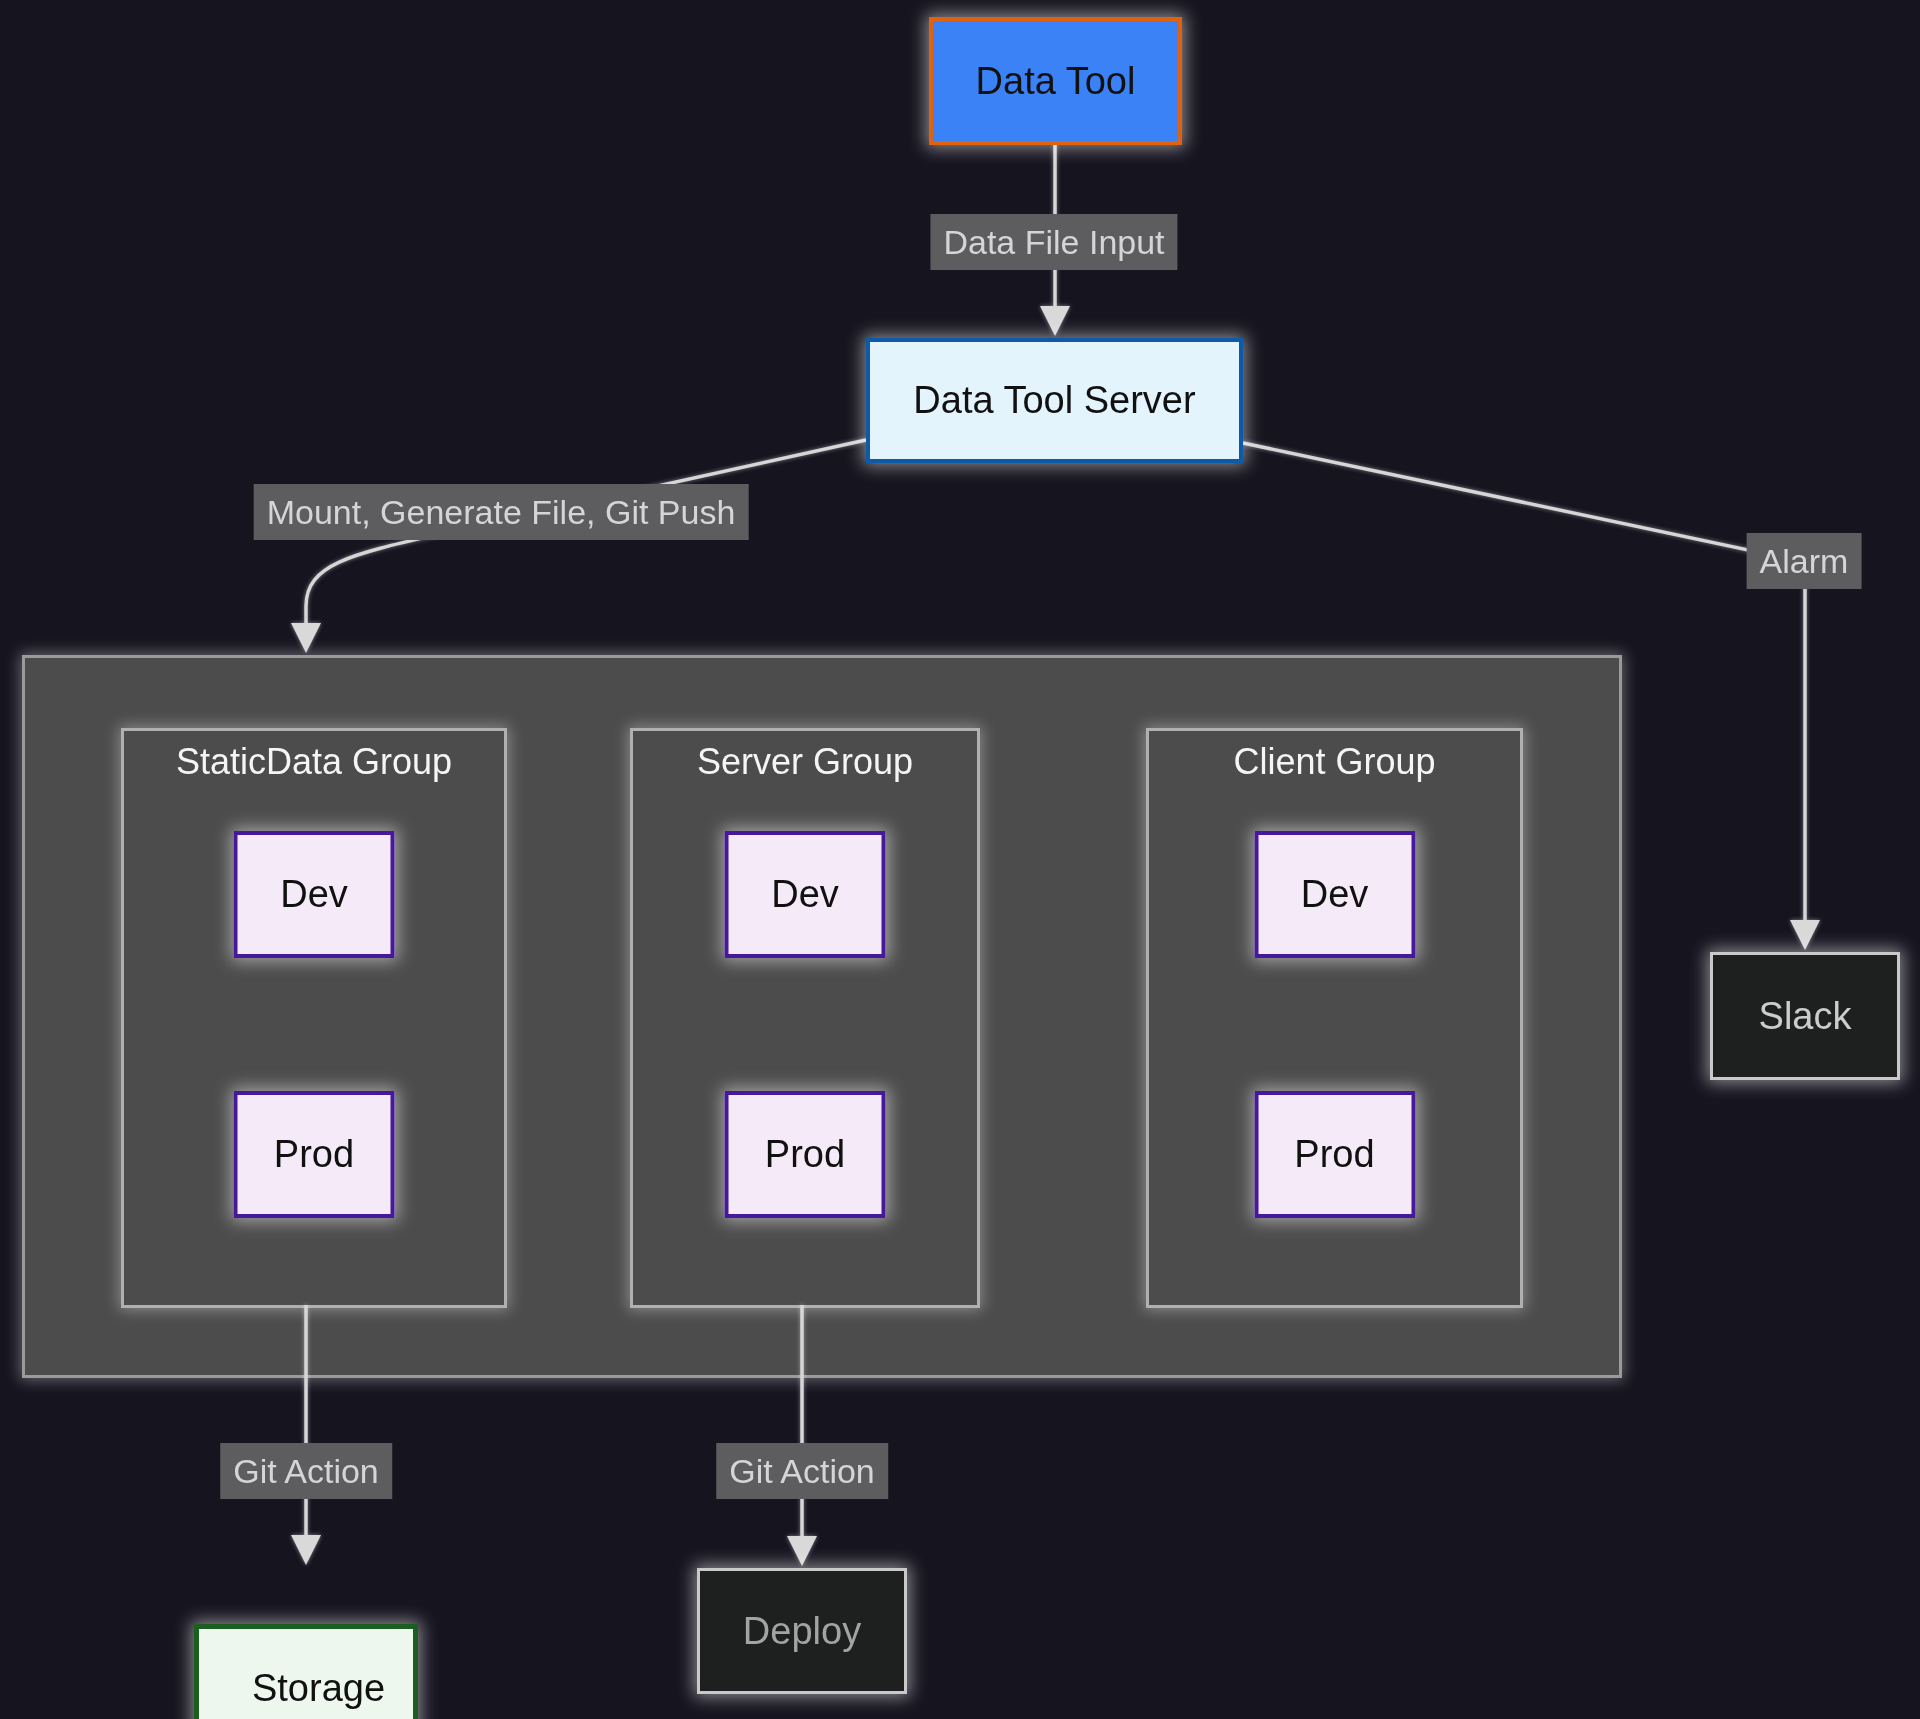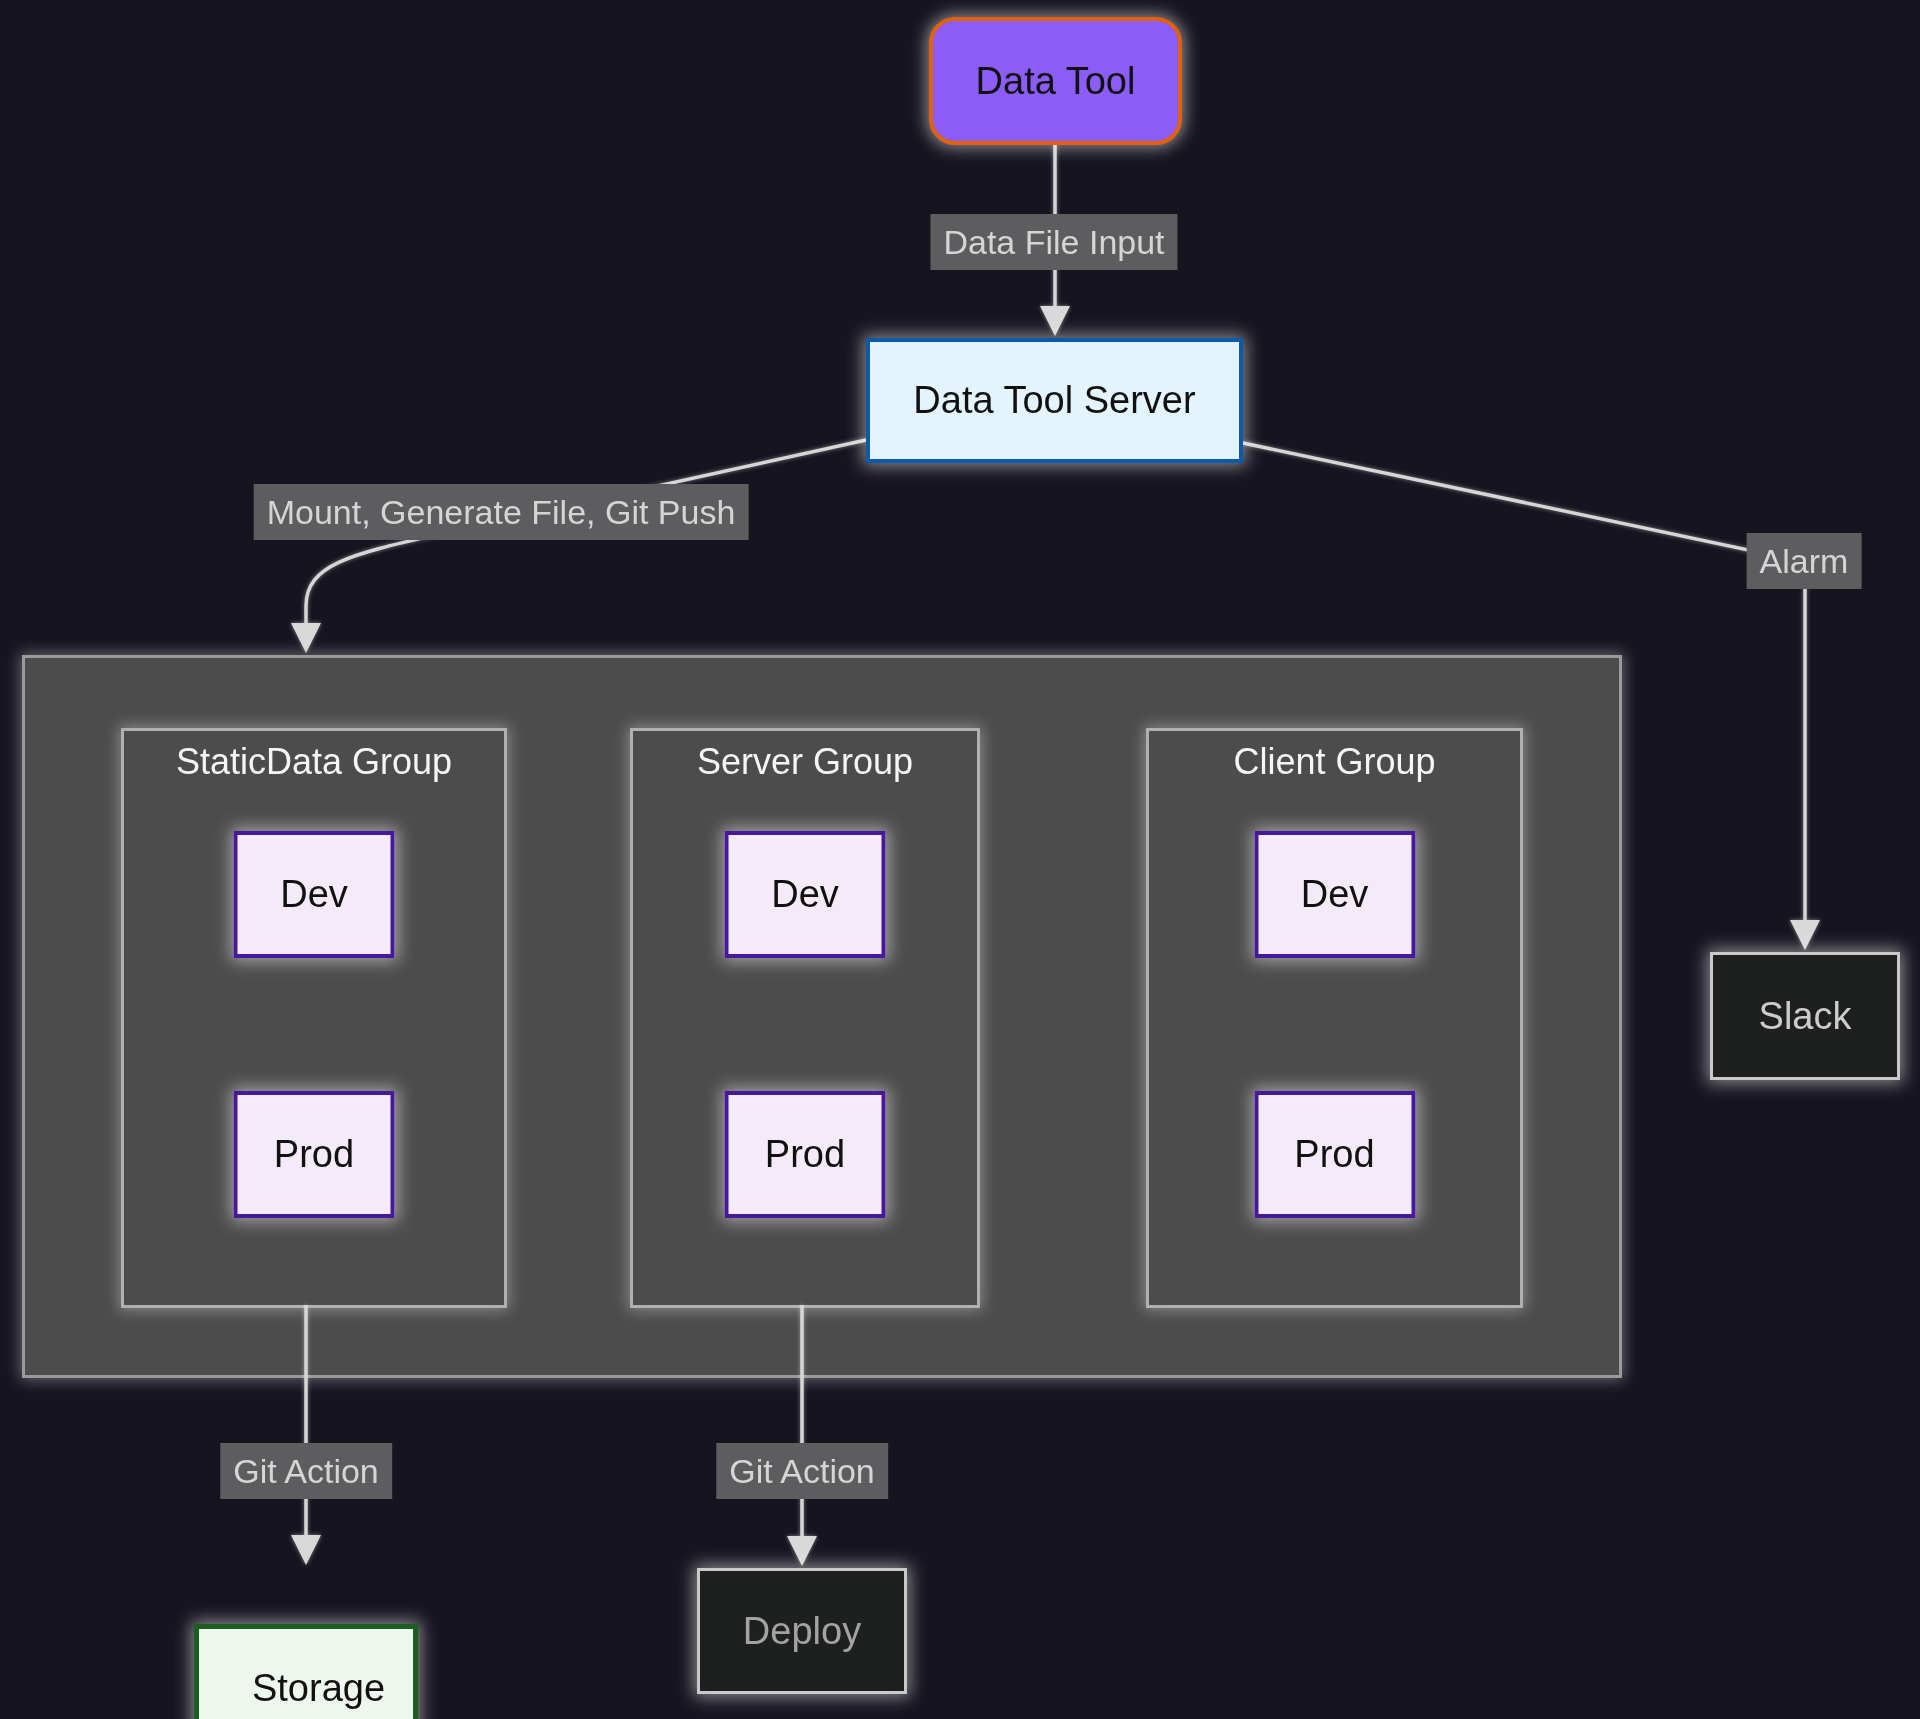--- a/index.html
+++ b/index.html
@@ -106,21 +106,21 @@
         <path class="arrow-head" d="M0,0 L12,6 L0,12 Z" fill="#d9d9d9"></path>
       </marker>
     </defs>
     <path class="edge-path" d="M1055,145 L1055,331" marker-end="url(#arrow)" stroke="#d6d6d6"></path>
     <path class="edge-path" d="M866,440 L440,534 C352,554 306,564 306,606 L306,648" marker-end="url(#arrow)" stroke="#d6d6d6"></path>
     <path class="edge-path" d="M1243,443 L1805,562 L1805,945" marker-end="url(#arrow)" stroke="#d6d6d6"></path>
     <path class="edge-path" d="M306,1305 L306,1560" marker-end="url(#arrow)" stroke="#d6d6d6"></path>
     <path class="edge-path" d="M802,1305 L802,1561" marker-end="url(#arrow)" stroke="#d6d6d6"></path>
   </svg>
 
-  <div class="node" style="left: 929px; top: 17px; width: 253px; height: 128px; background: #8b5cf6; border-color: rgb(226, 97, 14); color: rgb(17, 17, 17); border-radius: 26px;">
+  <div class="node" style="left: 929px; top: 17px; width: 253px; height: 128px; background: #3b82f6; border-color: rgb(226, 97, 14); color: rgb(17, 17, 17);">
     <span>Data Tool</span>
   </div>
 
   <div class="node" style="left: 866px; top: 338px; width: 377px; height: 125px; background: rgb(228, 244, 253); border-color: rgb(13, 91, 168); color: rgb(17, 17, 17);">
     <span>Data Tool Server</span>
   </div>
 
   <div class="node thin-border" style="left: 1710px; top: 952px; width: 190px; height: 128px; background: rgb(30, 32, 32); border-color: rgb(201, 201, 201); color: rgb(204, 204, 204);">
     <span>Slack</span>
   </div>

